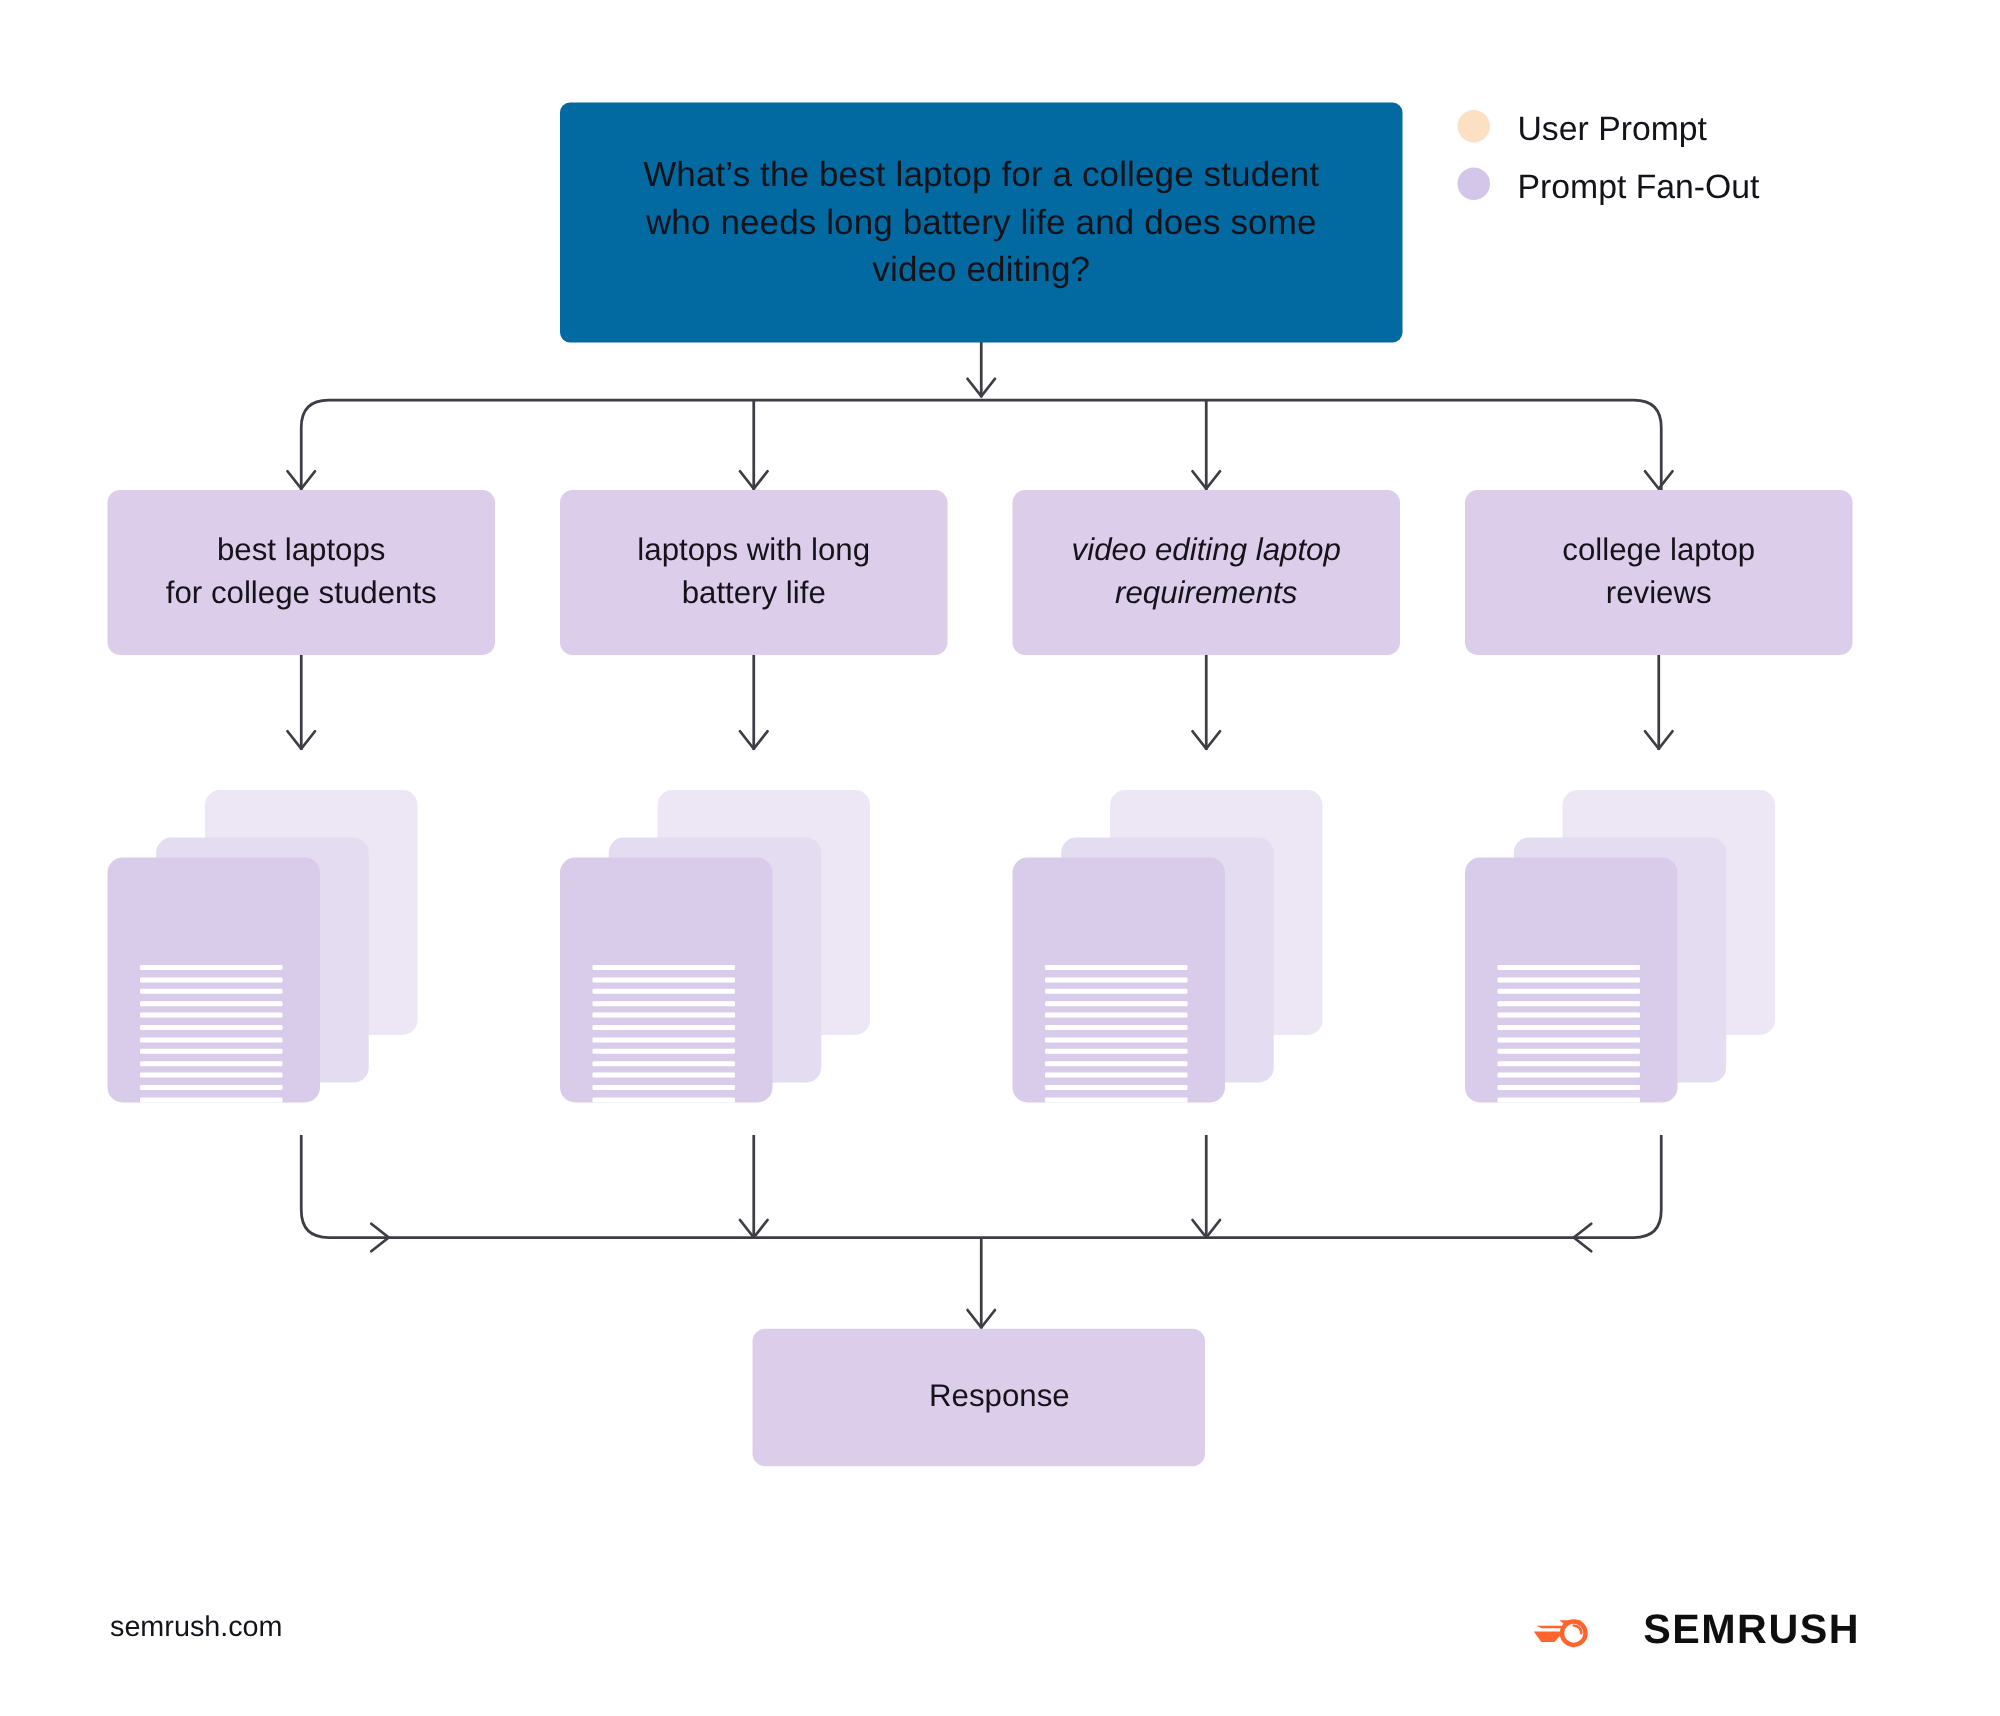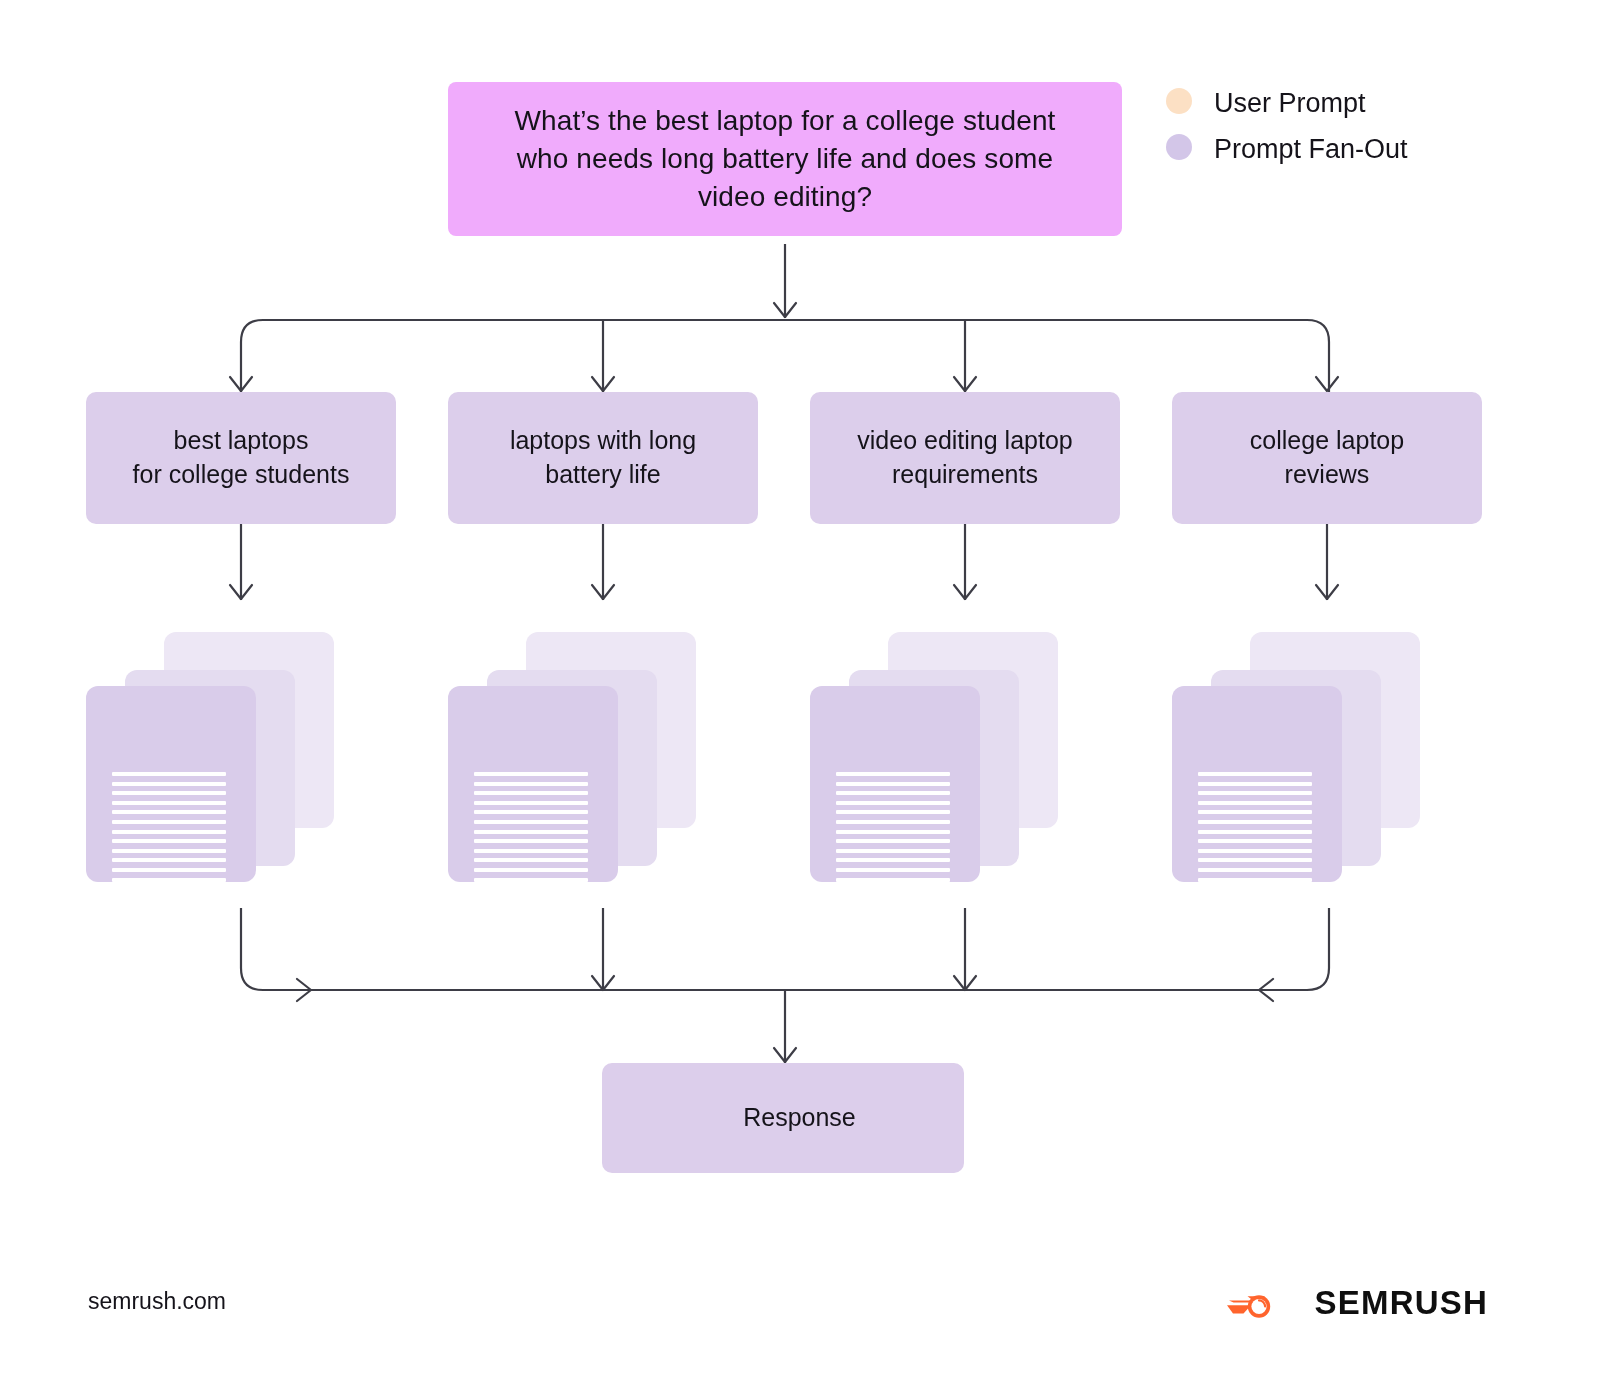--- a/index.html
+++ b/index.html
@@ -38,41 +38,41 @@
     justify-content: center;
     text-align: center;
     border-radius: 10px;
     line-height: 1.35;
   }
 
   #prompt-box {
     left: 448px;
     top: 82px;
     width: 674px;
-    height: 154px;
-    background: #f0abfc;
+    height: 192px;
+    background: #0369a1;
     border-radius: 8px;
     padding: 0 42px;
     font-size: 28px;
     letter-spacing: 0.1px;
     color: #15131a;
   }
 
   .fanout-box {
     top: 392px;
     width: 310px;
     height: 132px;
     background: #DCCEEB;
     font-size: 25px;
     color: #15131a;
     padding: 0 10px;
   }
   #fanout-0 { left: 86px; }
   #fanout-1 { left: 448px; }
-  #fanout-2 { left: 810px; }
+  #fanout-2 { left: 810px; font-style: italic; }
   #fanout-3 { left: 1172px; }
 
   #response-box {
     left: 602px;
     top: 1063px;
     width: 362px;
     height: 110px;
     background: #DCCEEB;
     font-size: 25px;
     color: #15131a;

